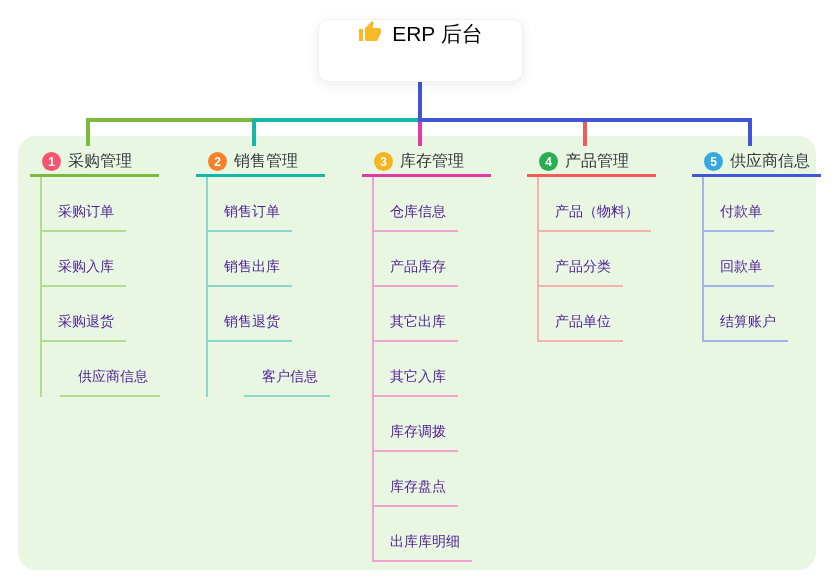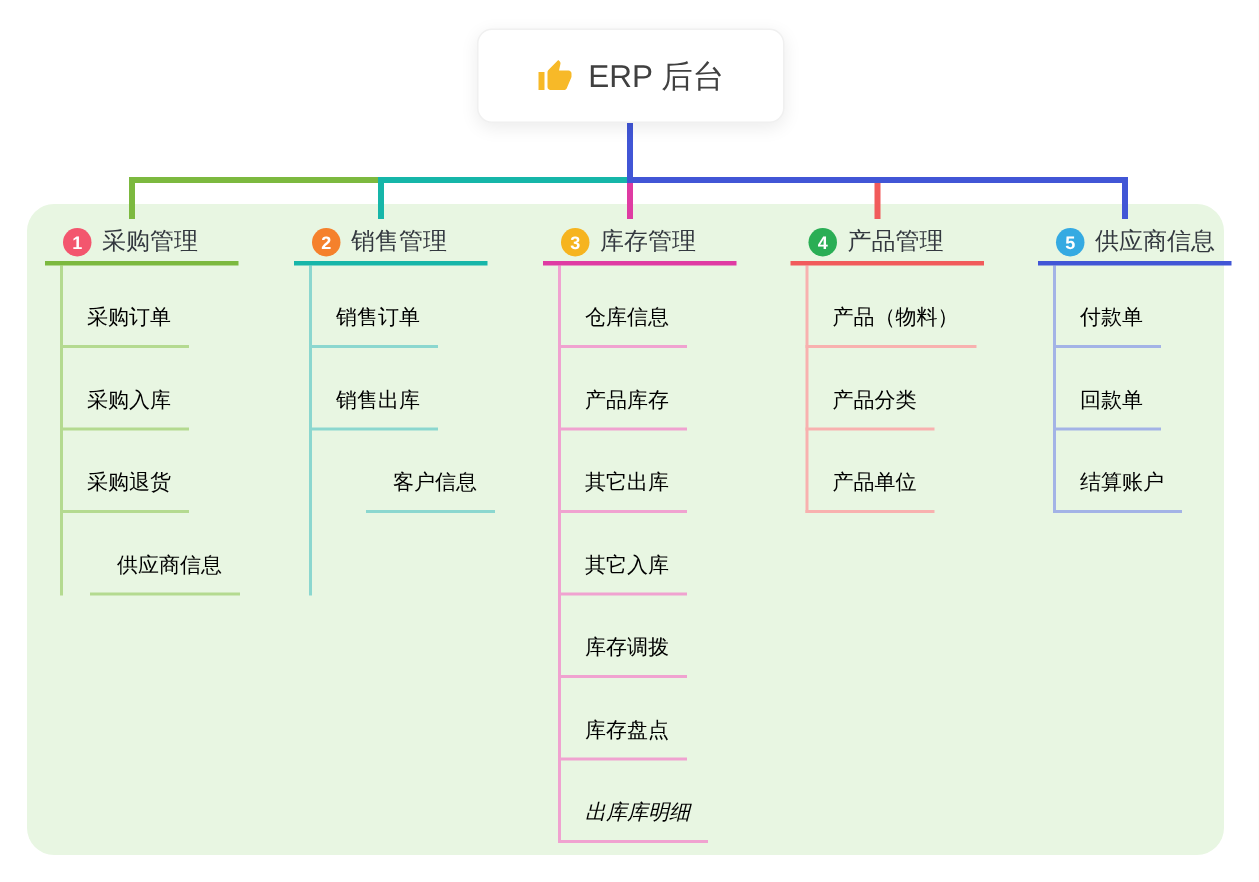--- a/index.html
+++ b/index.html
@@ -17,24 +17,24 @@
     border-radius: 18px;
   }
   .root-node {
     position: absolute;
     left: 318px; top: 19px;
     width: 205px; height: 63px;
     background: #ffffff;
     border: 1px solid #f0f0f0;
     border-radius: 10px;
     box-shadow: 0 3px 12px rgba(0,0,0,0.08);
-    display: flex; align-items: center; justify-content: center;
+    display: flex; align-items: flex-start; justify-content: center;
     gap: 10px;
     font-size: 21px;
-    color: #404040;
+    color: #000000;
     box-sizing: border-box;
     z-index: 3;
   }
   .thumb { display: inline-flex; align-items: center; }
   .cline { position: absolute; z-index: 1; }
   .stem  { z-index: 2; }
   .branch-header {
     position: absolute;
     top: 149px; height: 25px; width: 117px;
     display: flex; align-items: center;
@@ -50,21 +50,21 @@
     color: #ffffff; font-size: 12px; font-weight: bold;
     display: flex; align-items: center; justify-content: center;
     flex: 0 0 auto;
   }
   .trunk { position: absolute; width: 2px; z-index: 1; }
   .children { position: absolute; z-index: 2; }
   .child-row { height: 55px; display: flex; align-items: flex-end; }
   .child-label-wrap {
     display: inline-block;
     padding: 0 12px 9px 18px;
-    font-size: 14px; color: #000000;
+    font-size: 14px; color: #4c1d95;
     white-space: nowrap;
   }
 </style>
 </head>
 <body>
 
 <div class="canvas">
   <div class="panel" id="panel" style="background: rgb(232, 246, 226);"></div>
 
   <div id="connectors">
@@ -114,20 +114,23 @@
       </div>
       <div class="trunk" style="left: 206px; top: 177px; height: 220px; background: rgb(139, 215, 207);"></div>
       <div class="children" style="left: 206px; top: 177px;">
         <div class="child-row">
           <span class="child-label-wrap" style="border-bottom: 2px solid rgb(139, 215, 207);">销售订单</span>
         </div>
         <div class="child-row">
           <span class="child-label-wrap" style="border-bottom: 2px solid rgb(139, 215, 207);">销售出库</span>
         </div>
         <div class="child-row">
+          <span class="child-label-wrap" style="border-bottom: 2px solid rgb(139, 215, 207);">销售退货</span>
+        </div>
+        <div class="child-row">
           <span class="child-label-wrap" style="border-bottom: 2px solid rgb(139, 215, 207); margin-left: 38px;">客户信息</span>
         </div>
       </div>
       <div class="branch-header" style="left: 362px; border-bottom: 3px solid rgb(223, 59, 163);">
         <span class="badge" style="background: rgb(246, 180, 31);">3</span>
         <span>库存管理</span>
       </div>
       <div class="trunk" style="left: 372px; top: 177px; height: 385px; background: rgb(240, 162, 208);"></div>
       <div class="children" style="left: 372px; top: 177px;">
         <div class="child-row">
@@ -142,21 +145,21 @@
         <div class="child-row">
           <span class="child-label-wrap" style="border-bottom: 2px solid rgb(240, 162, 208);">其它入库</span>
         </div>
         <div class="child-row">
           <span class="child-label-wrap" style="border-bottom: 2px solid rgb(240, 162, 208);">库存调拨</span>
         </div>
         <div class="child-row">
           <span class="child-label-wrap" style="border-bottom: 2px solid rgb(240, 162, 208);">库存盘点</span>
         </div>
         <div class="child-row">
-          <span class="child-label-wrap" style="border-bottom: 2px solid rgb(240, 162, 208); font-style: italic;">出库库明细</span>
+          <span class="child-label-wrap" style="border-bottom: 2px solid rgb(240, 162, 208);">出库库明细</span>
         </div>
       </div>
       <div class="branch-header" style="left: 527px; border-bottom: 3px solid rgb(241, 91, 91);">
         <span class="badge" style="background: rgb(42, 174, 85);">4</span>
         <span>产品管理</span>
       </div>
       <div class="trunk" style="left: 537px; top: 177px; height: 165px; background: rgb(248, 177, 175);"></div>
       <div class="children" style="left: 537px; top: 177px;">
         <div class="child-row">
           <span class="child-label-wrap" style="border-bottom: 2px solid rgb(248, 177, 175);">产品（物料）</span>

